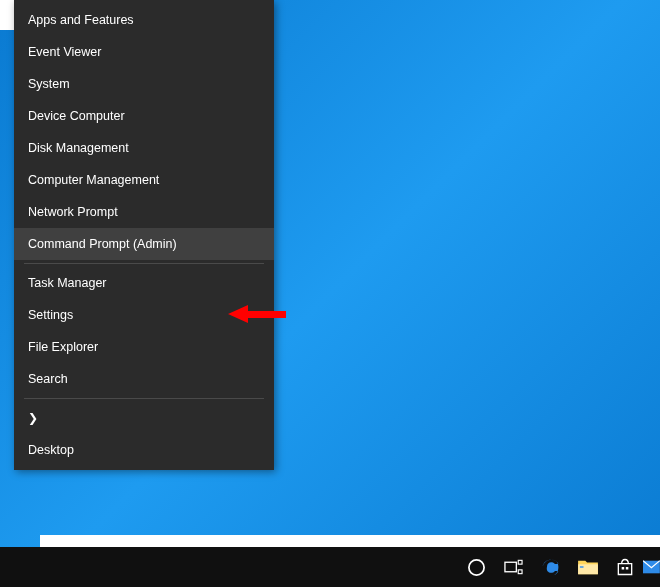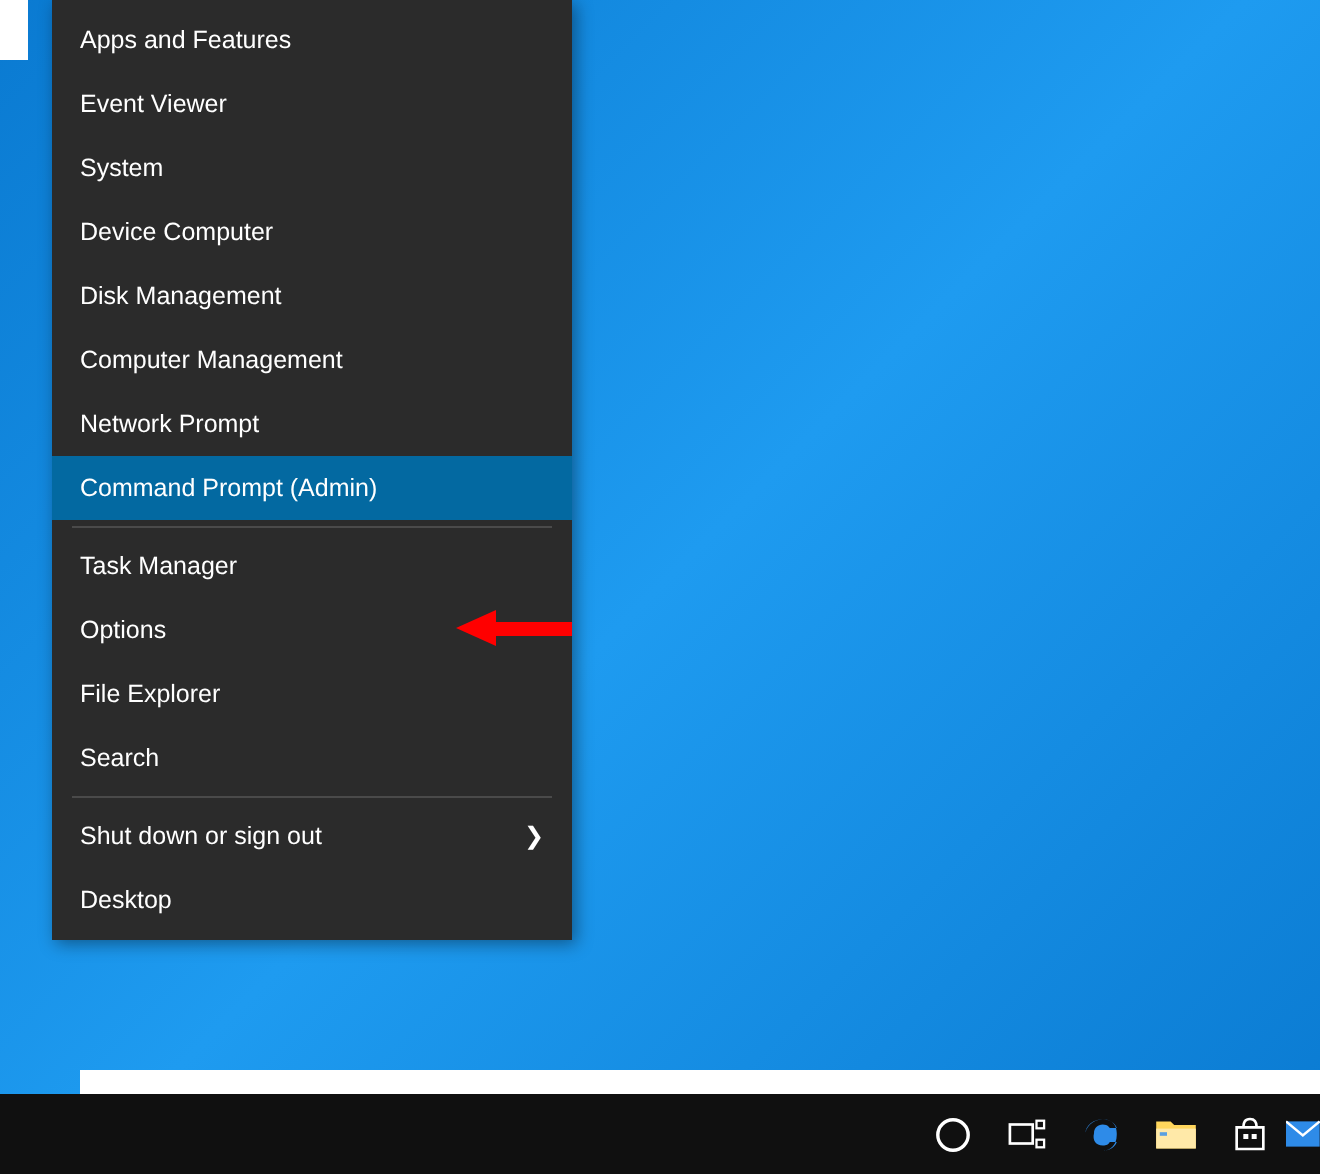--- a/index.html
+++ b/index.html
@@ -12,37 +12,37 @@
       background: #fff;
     }
     .desktop {
       position: absolute;
       top: 0; left: 0; right: 0; bottom: 0;
       background: linear-gradient(135deg, #0a7ad1 0%, #1e9bf0 50%, #0a7ad1 100%);
     }
     .context-menu {
       position: absolute;
       top: 0;
-      left: 26px;
+      left: 14px;
       width: 260px;
       background: #2b2b2b;
       color: #fff;
       font-size: 12.5px;
       box-shadow: 2px 2px 8px rgba(0,0,0,0.4);
       padding: 4px 0;
     }
     .menu-item {
       padding: 9px 14px;
       cursor: default;
       display: flex;
       align-items: center;
       justify-content: space-between;
     }
     .menu-item.highlighted {
-      background: #0369a1;
+      background: #404040;
     }
     .menu-divider {
       height: 1px;
       background: #4a4a4a;
       margin: 3px 10px;
     }
     .chevron {
       font-size: 12px;
       color: #fff;
     }
@@ -131,31 +131,30 @@
       <span>Network Prompt</span>
     </div>
   <div class="menu-item highlighted">
       <span>Command Prompt (Admin)</span>
     </div>
   <div class="menu-divider"></div>
   <div class="menu-item">
       <span>Task Manager</span>
     </div>
   <div class="menu-item">
-      <span>Options</span>
+      <span>Settings</span>
     </div>
   <div class="menu-item">
       <span>File Explorer</span>
     </div>
   <div class="menu-item">
       <span>Search</span>
     </div>
   <div class="menu-divider"></div>
   <div class="menu-item">
-    <span>Shut down or sign out</span>
     <span class="chevron">❯</span>
   </div>
   <div class="menu-item">
       <span>Desktop</span>
     </div>
 </div>
 
 <div class="arrow">
   <div class="arrow-head"></div>
   <div class="arrow-shaft"></div>

